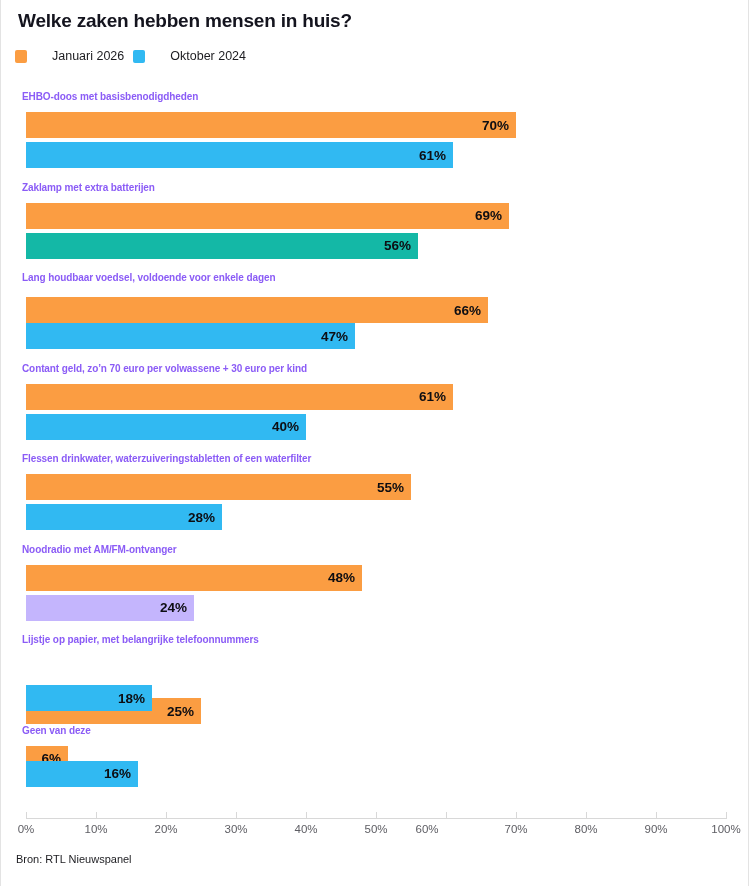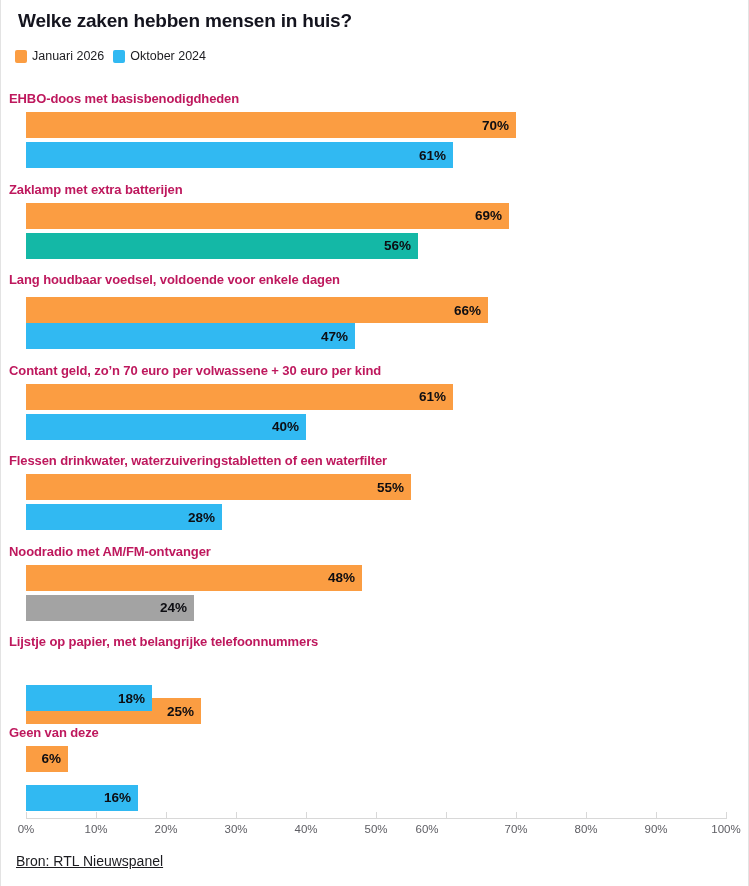--- a/index.html
+++ b/index.html
@@ -52,44 +52,45 @@
   .legend-swatch {
     width: 12px;
     height: 13px;
     border-radius: 2px;
     flex: 0 0 auto;
   }
   .legend-label {
     font-size: 12.5px;
     color: #1c1c20;
     white-space: nowrap;
+    margin-left: 20px;
   }
 
   
   #plot {
     position: absolute;
     left: 0;
     top: 0;
     width: 749px;
     height: 886px;
   }
 
   .group {
     position: absolute;
     left: 0;
     width: 749px;
   }
 
   .cat-label {
     position: absolute;
-    left: 8px;
+    left: 21px;
     top: 0;
-    font-size: 13px;
+    font-size: 10px;
     font-weight: bold;
-    color: #be185d;
+    color: #8b5cf6;
     white-space: nowrap;
     letter-spacing: -0.1px;
   }
 
   .bar-row {
     position: absolute;
     left: 25px;
     height: 26px;
   }
   .bar {
@@ -132,24 +133,23 @@
     font-size: 11.5px;
     color: #5d5d63;
     white-space: nowrap;
     transform: translateX(-50%);
   }
 
   .source-note {
     position: absolute;
     left: 15px;
     top: 853px;
-    font-size: 14px;
+    font-size: 11px;
     color: #1c1c20;
     white-space: nowrap;
-    text-decoration: underline;
   }
 </style>
 </head>
 <body>
 
 <div id="chart-page">
 
   <div class="chart-title">Welke zaken hebben mensen in huis?</div>
 
   <div class="legend">
@@ -230,21 +230,21 @@
         </div>
       </div>
       <div class="group" style="top: 543.5px; height: 77px;">
         <div class="cat-label">Noodradio met AM/FM-ontvanger</div>
         <div class="bar-row" style="top: 21px; width: 700px;">
           <div class="bar" style="width: 336px; background: rgb(251, 157, 66);">
             <span class="bar-value">48%</span>
           </div>
         </div>
         <div class="bar-row" style="top: 51px; width: 700px;">
-          <div class="bar" style="width: 168px; background: #a3a3a3;">
+          <div class="bar" style="width: 168px; background: #c4b5fd;">
             <span class="bar-value">24%</span>
           </div>
         </div>
       </div>
       <div class="group" style="top: 634px; height: 77px;">
         <div class="cat-label">Lijstje op papier, met belangrijke telefoonnummers</div>
         <div class="bar-row" style="top: 21px; width: 700px;">
           <div class="bar" style="width: 175px; background: rgb(251, 157, 66); margin-top: 43px;">
             <span class="bar-value">25%</span>
           </div>
@@ -255,21 +255,21 @@
           </div>
         </div>
       </div>
       <div class="group" style="top: 724.5px; height: 77px;">
         <div class="cat-label">Geen van deze</div>
         <div class="bar-row" style="top: 21px; width: 700px;">
           <div class="bar" style="width: 42px; background: rgb(251, 157, 66);">
             <span class="bar-value">6%</span>
           </div>
         </div>
-        <div class="bar-row" style="top: 60px; width: 700px; padding-left: 11px;">
+        <div class="bar-row" style="top: 36px; width: 700px; padding-left: 11px;">
           <div class="bar" style="width: 112px; background: rgb(49, 185, 242);">
             <span class="bar-value">16%</span>
           </div>
         </div>
       </div>
       <div class="axis-line"></div>
       <div class="tick" style="left: 25px;"></div>
       <div class="tick-label" style="left: 25px;">0%</div>
       <div class="tick" style="left: 95px;"></div>
       <div class="tick-label" style="left: 95px;">10%</div>

